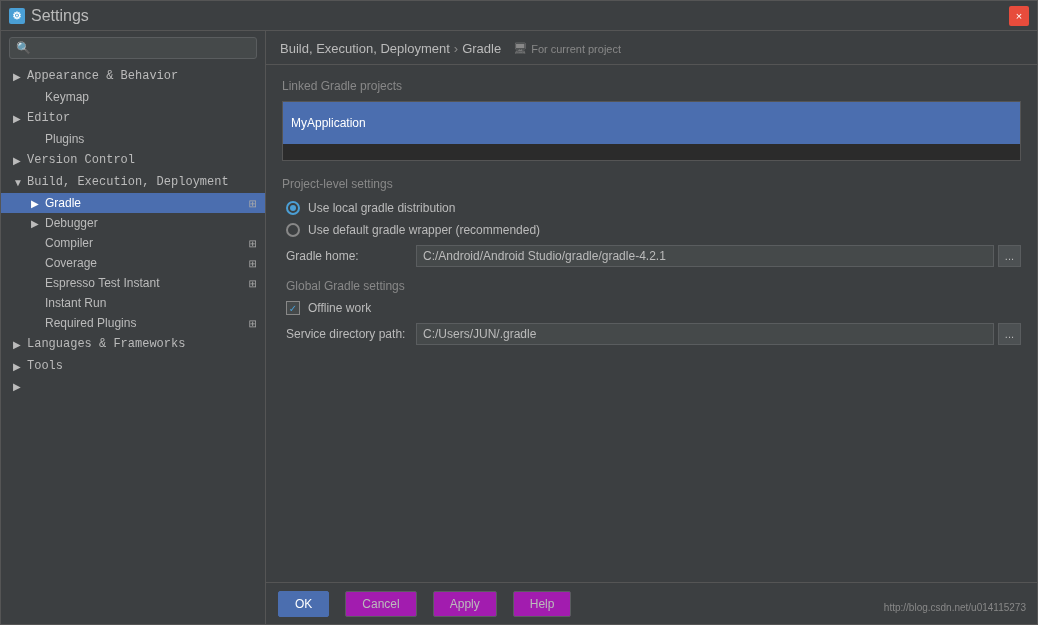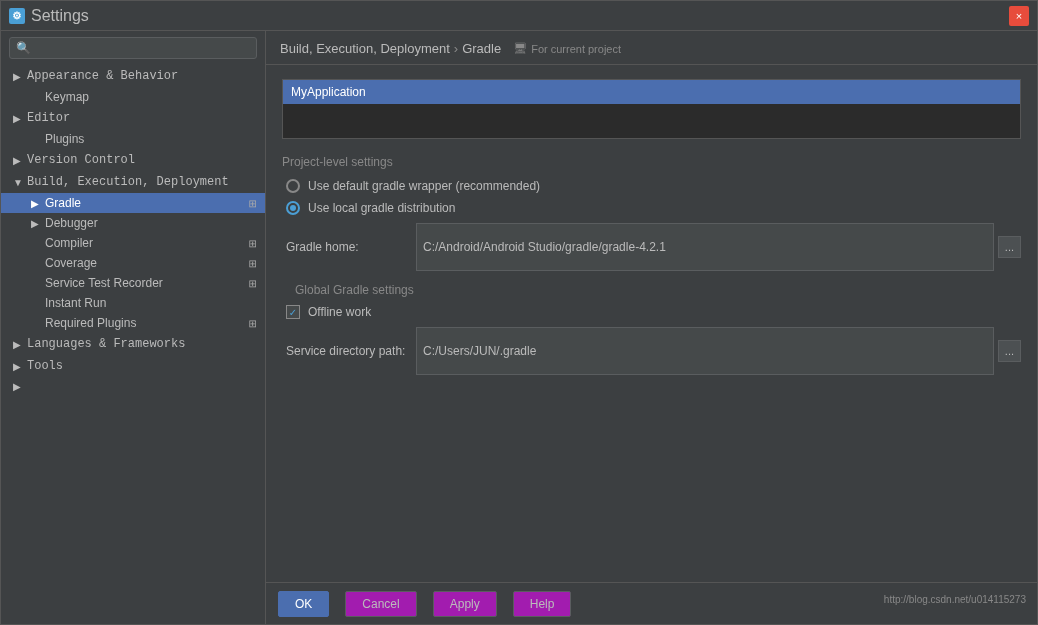--- a/index.html
+++ b/index.html
@@ -169,21 +169,21 @@
       color: #888;
       margin-bottom: 8px;
     }
     .linked-projects-list {
       border: 1px solid #555;
       background: #2b2b2b;
       min-height: 60px;
       margin-bottom: 16px;
     }
     .linked-project-item {
-      padding: 5px 8px;
+      padding: 14px 8px;
       background: #4b6eaf;
       color: white;
       font-size: 12px;
       cursor: pointer;
     }
     .project-level-title {
       font-size: 12px;
       color: #888;
       margin-bottom: 10px;
       margin-top: 4px;
@@ -236,37 +236,37 @@
       flex: 1;
       display: flex;
       align-items: center;
       gap: 4px;
     }
     .field-input {
       flex: 1;
       background: #45494a;
       border: 1px solid #5a5d5f;
       color: #bbbbbb;
-      padding: 16px 6px;
+      padding: 3px 6px;
       font-size: 12px;
       outline: none;
     }
     .browse-btn {
       background: #4c5052;
       border: 1px solid #5a5d5f;
       color: #bbbbbb;
       padding: 2px 6px;
       font-size: 11px;
       cursor: pointer;
       height: 22px;
     }
     .global-gradle-title {
       font-size: 12px;
       color: #888;
-      margin: 12px 13px 8px;
+      margin: 12px 4px 8px;
     }
     .checkbox-row {
       display: flex;
       align-items: center;
       padding-left: 4px;
       margin-bottom: 8px;
     }
     .checkbox-wrap {
       width: 14px;
       height: 14px;
@@ -306,21 +306,21 @@
       cursor: pointer;
       border-radius: 2px;
     }
     .btn.primary {
       background: #4b6eaf;
       border-color: #4b6eaf;
       color: white;
     }
     .watermark {
       position: absolute;
-      bottom: 20px;
+      bottom: 12px;
       right: 12px;
       font-size: 10px;
       color: #888;
       pointer-events: none;
     }
   </style>
 </head>
 <body>
 
 <div class="window">
@@ -387,21 +387,21 @@
       </div>
 
       <div class="nav-child">
         <span class="arrow"></span>
         <span>Coverage</span>
         <span class="icon-right" style="margin-left:auto;">⊞</span>
       </div>
 
       <div class="nav-child">
         <span class="arrow"></span>
-        <span>Service Test Recorder</span>
+        <span>Espresso Test Instant</span>
         <span class="icon-right" style="margin-left:auto;">⊞</span>
       </div>
 
       <div class="nav-child">
         <span class="arrow"></span>
         <span>Instant Run</span>
       </div>
 
       <div class="nav-child">
         <span class="arrow"></span>
@@ -431,34 +431,35 @@
         <span style="color:#888;">›</span>
         <span>Gradle</span>
         <span class="scope">
           <span>🖥</span>
           <span>For current project</span>
         </span>
       </div>
 
       <div class="settings-body">
 
+        <div class="section-title">Linked Gradle projects</div>
         <div class="linked-projects-list">
           <div class="linked-project-item">MyApplication</div>
         </div>
 
         <div class="project-level-title">Project-level settings</div>
+
+        <div class="radio-row">
+          <div class="radio-btn selected"></div>
+          <span class="radio-label">Use local gradle distribution</span>
+        </div>
 
         <div class="radio-row">
           <div class="radio-btn"></div>
           <span class="radio-label">Use default gradle wrapper (recommended)</span>
-        </div>
-
-        <div class="radio-row">
-          <div class="radio-btn selected"></div>
-          <span class="radio-label">Use local gradle distribution</span>
         </div>
 
         <div class="field-row">
           <span class="field-label">Gradle home:</span>
           <div class="field-input-wrap">
             <input class="field-input" type="text" value="C:/Android/Android Studio/gradle/gradle-4.2.1" style="">
             <button class="browse-btn">...</button>
           </div>
         </div>
 

